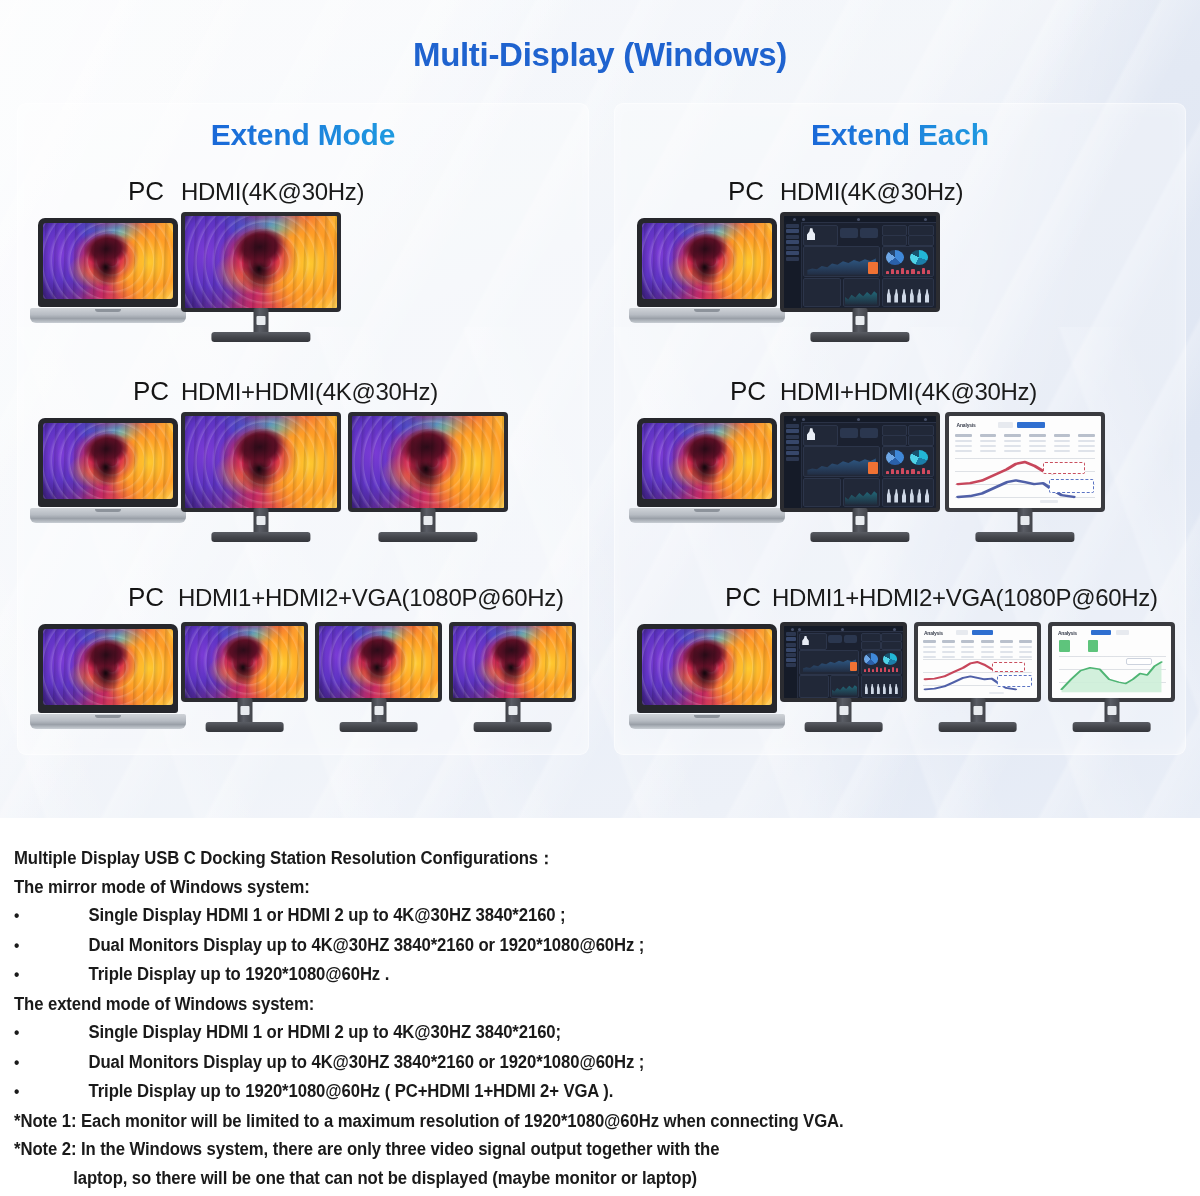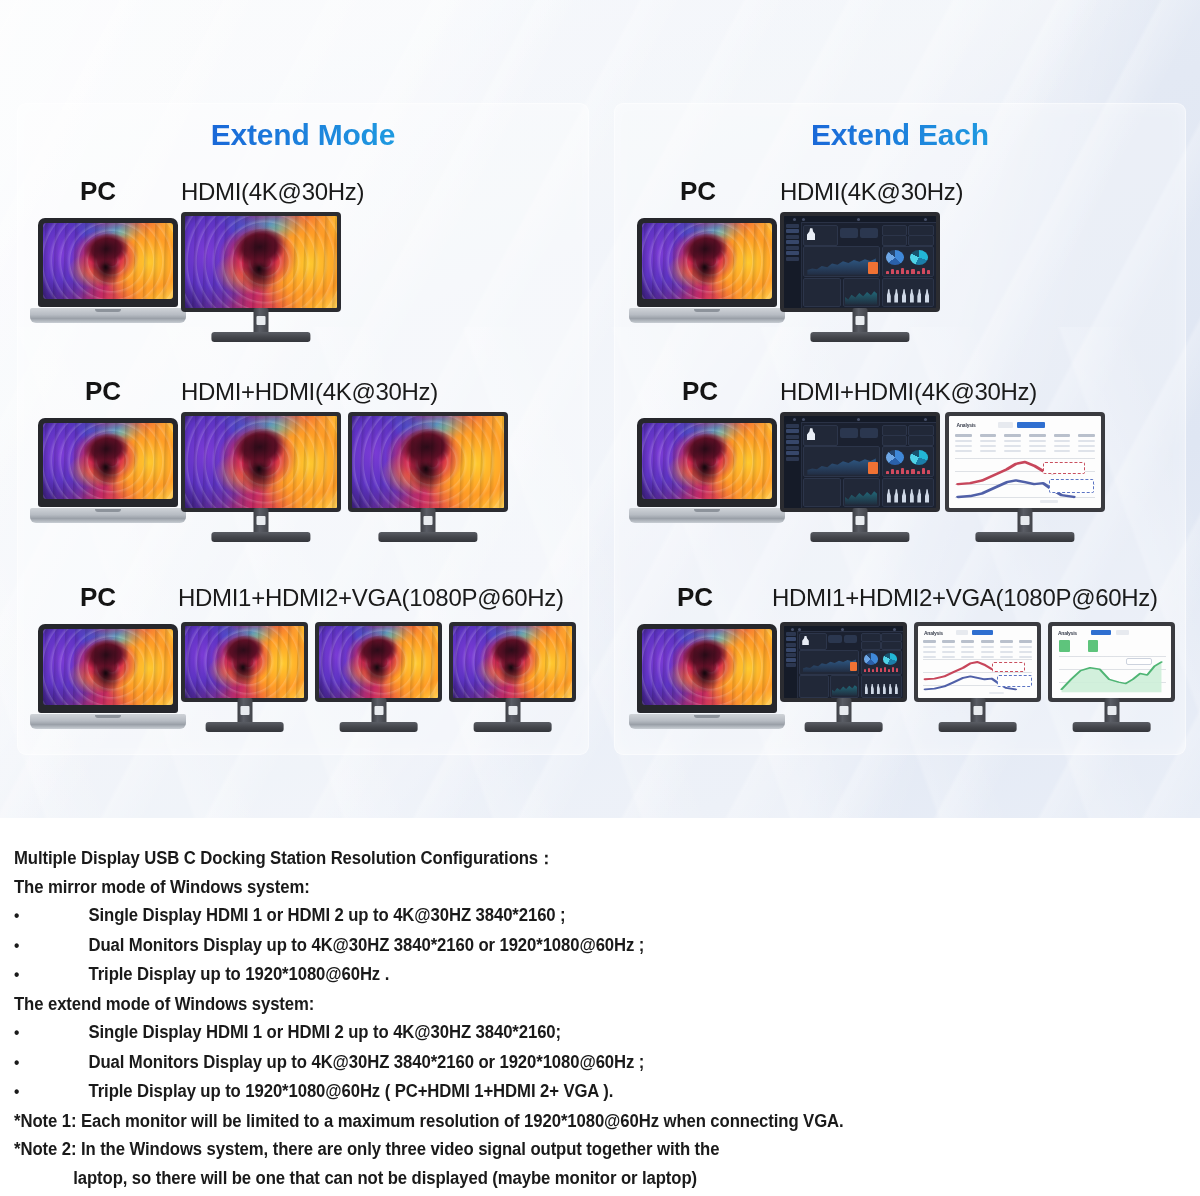--- a/index.html
+++ b/index.html
@@ -100,23 +100,24 @@
 
   
   .row { position: absolute; left: 0; width: 100%; }
   .row-r1 { top: 72px;  }
   .row-r2 { top: 272px; }
   .row-r3 { top: 478px; }
 
   .lbl-pc {
     position: absolute;
     font-size: 26px;
-    font-weight: bold;
+    font-weight: normal;
     color: #141414;
     letter-spacing: -0.2px;
+    margin-left: 48px;
   }
   .lbl-mode {
     position: absolute;
     font-size: 24px;
     font-weight: normal;
     color: #1a1a1a;
     white-space: nowrap;
     letter-spacing: -0.3px;
   }
 
@@ -380,20 +381,21 @@
     content: "\2022";
     font-size: 16px;
   }
   .nt.indent { padding-left: 62px; }
 </style>
 </head>
 <body>
 
 <div id="hero">
 
+  <div class="hero-title">Multi-Display (Windows)</div>
 
   <div class="panel" id="panel-mirror">
     <div class="panel-title">Extend Mode</div>
 
     <div class="row row-r1">
       <div class="lbl-pc" style="left:62px; top:0;">PC</div>
       <div class="lbl-mode" style="left:163px; top:2px;">HDMI(4K@30Hz)</div>
 
       <div class="laptop" style="left:20px; top:42px; width:140px; height:105px;">
         <div class="lid">

